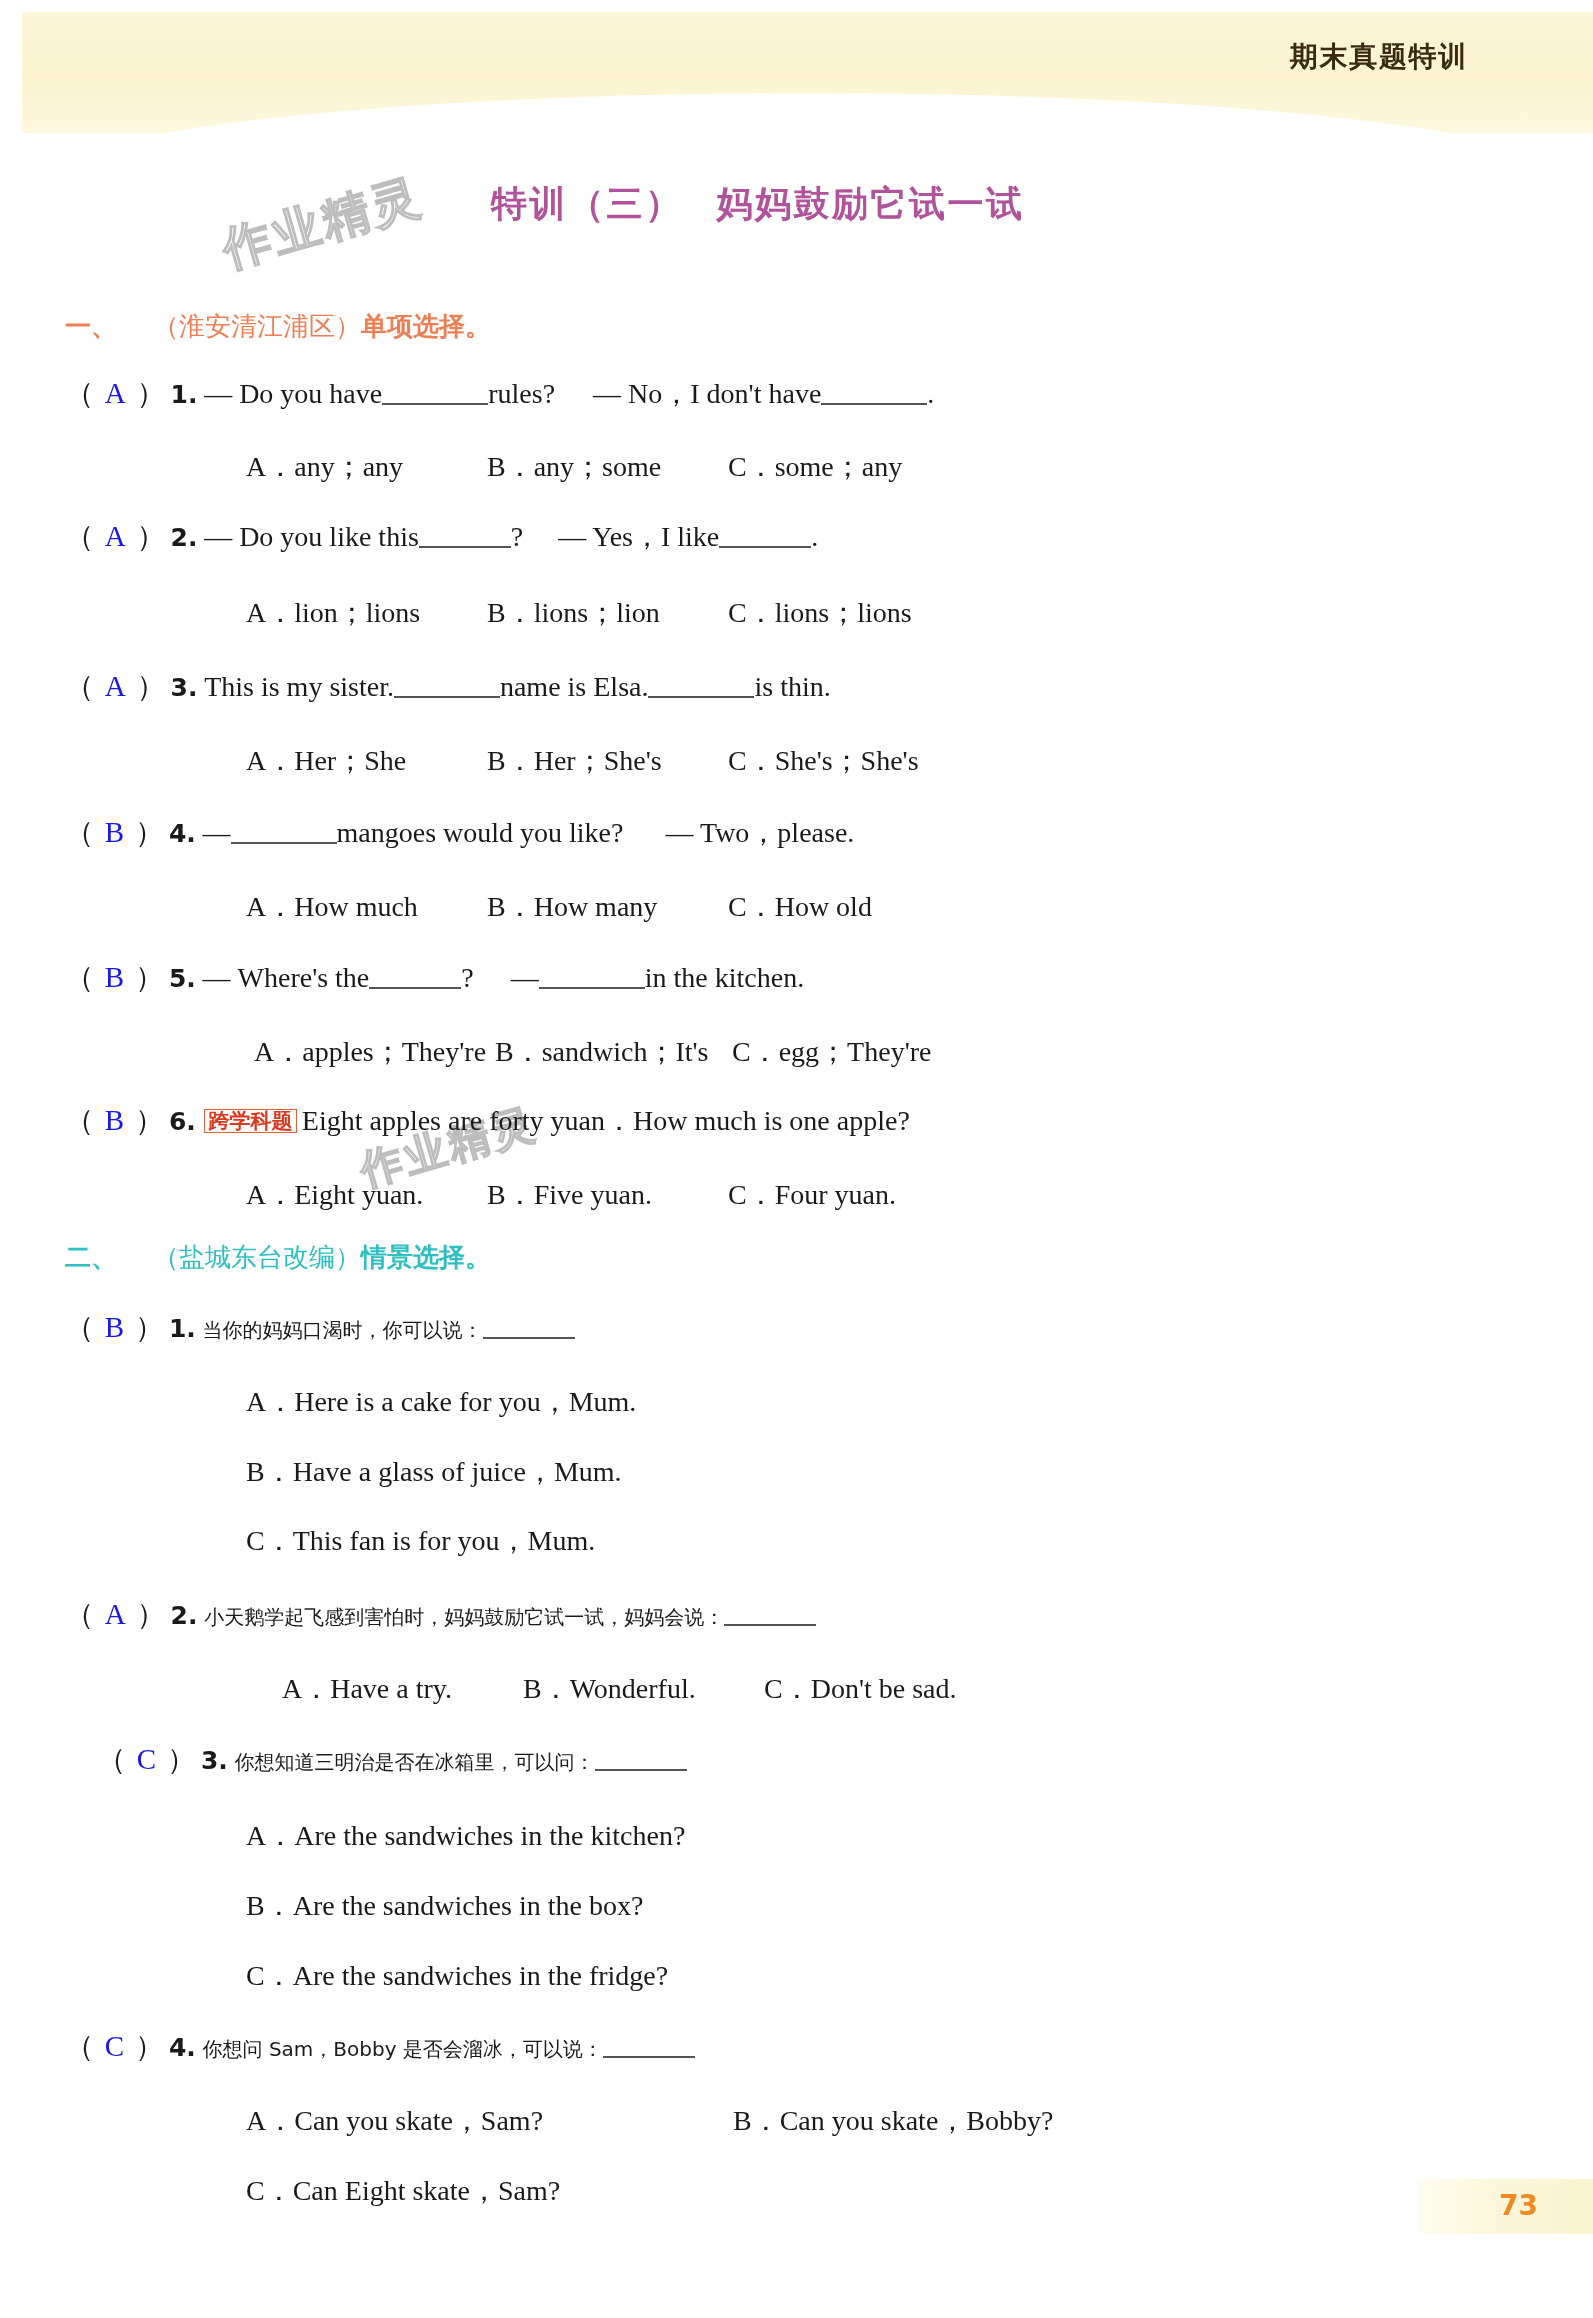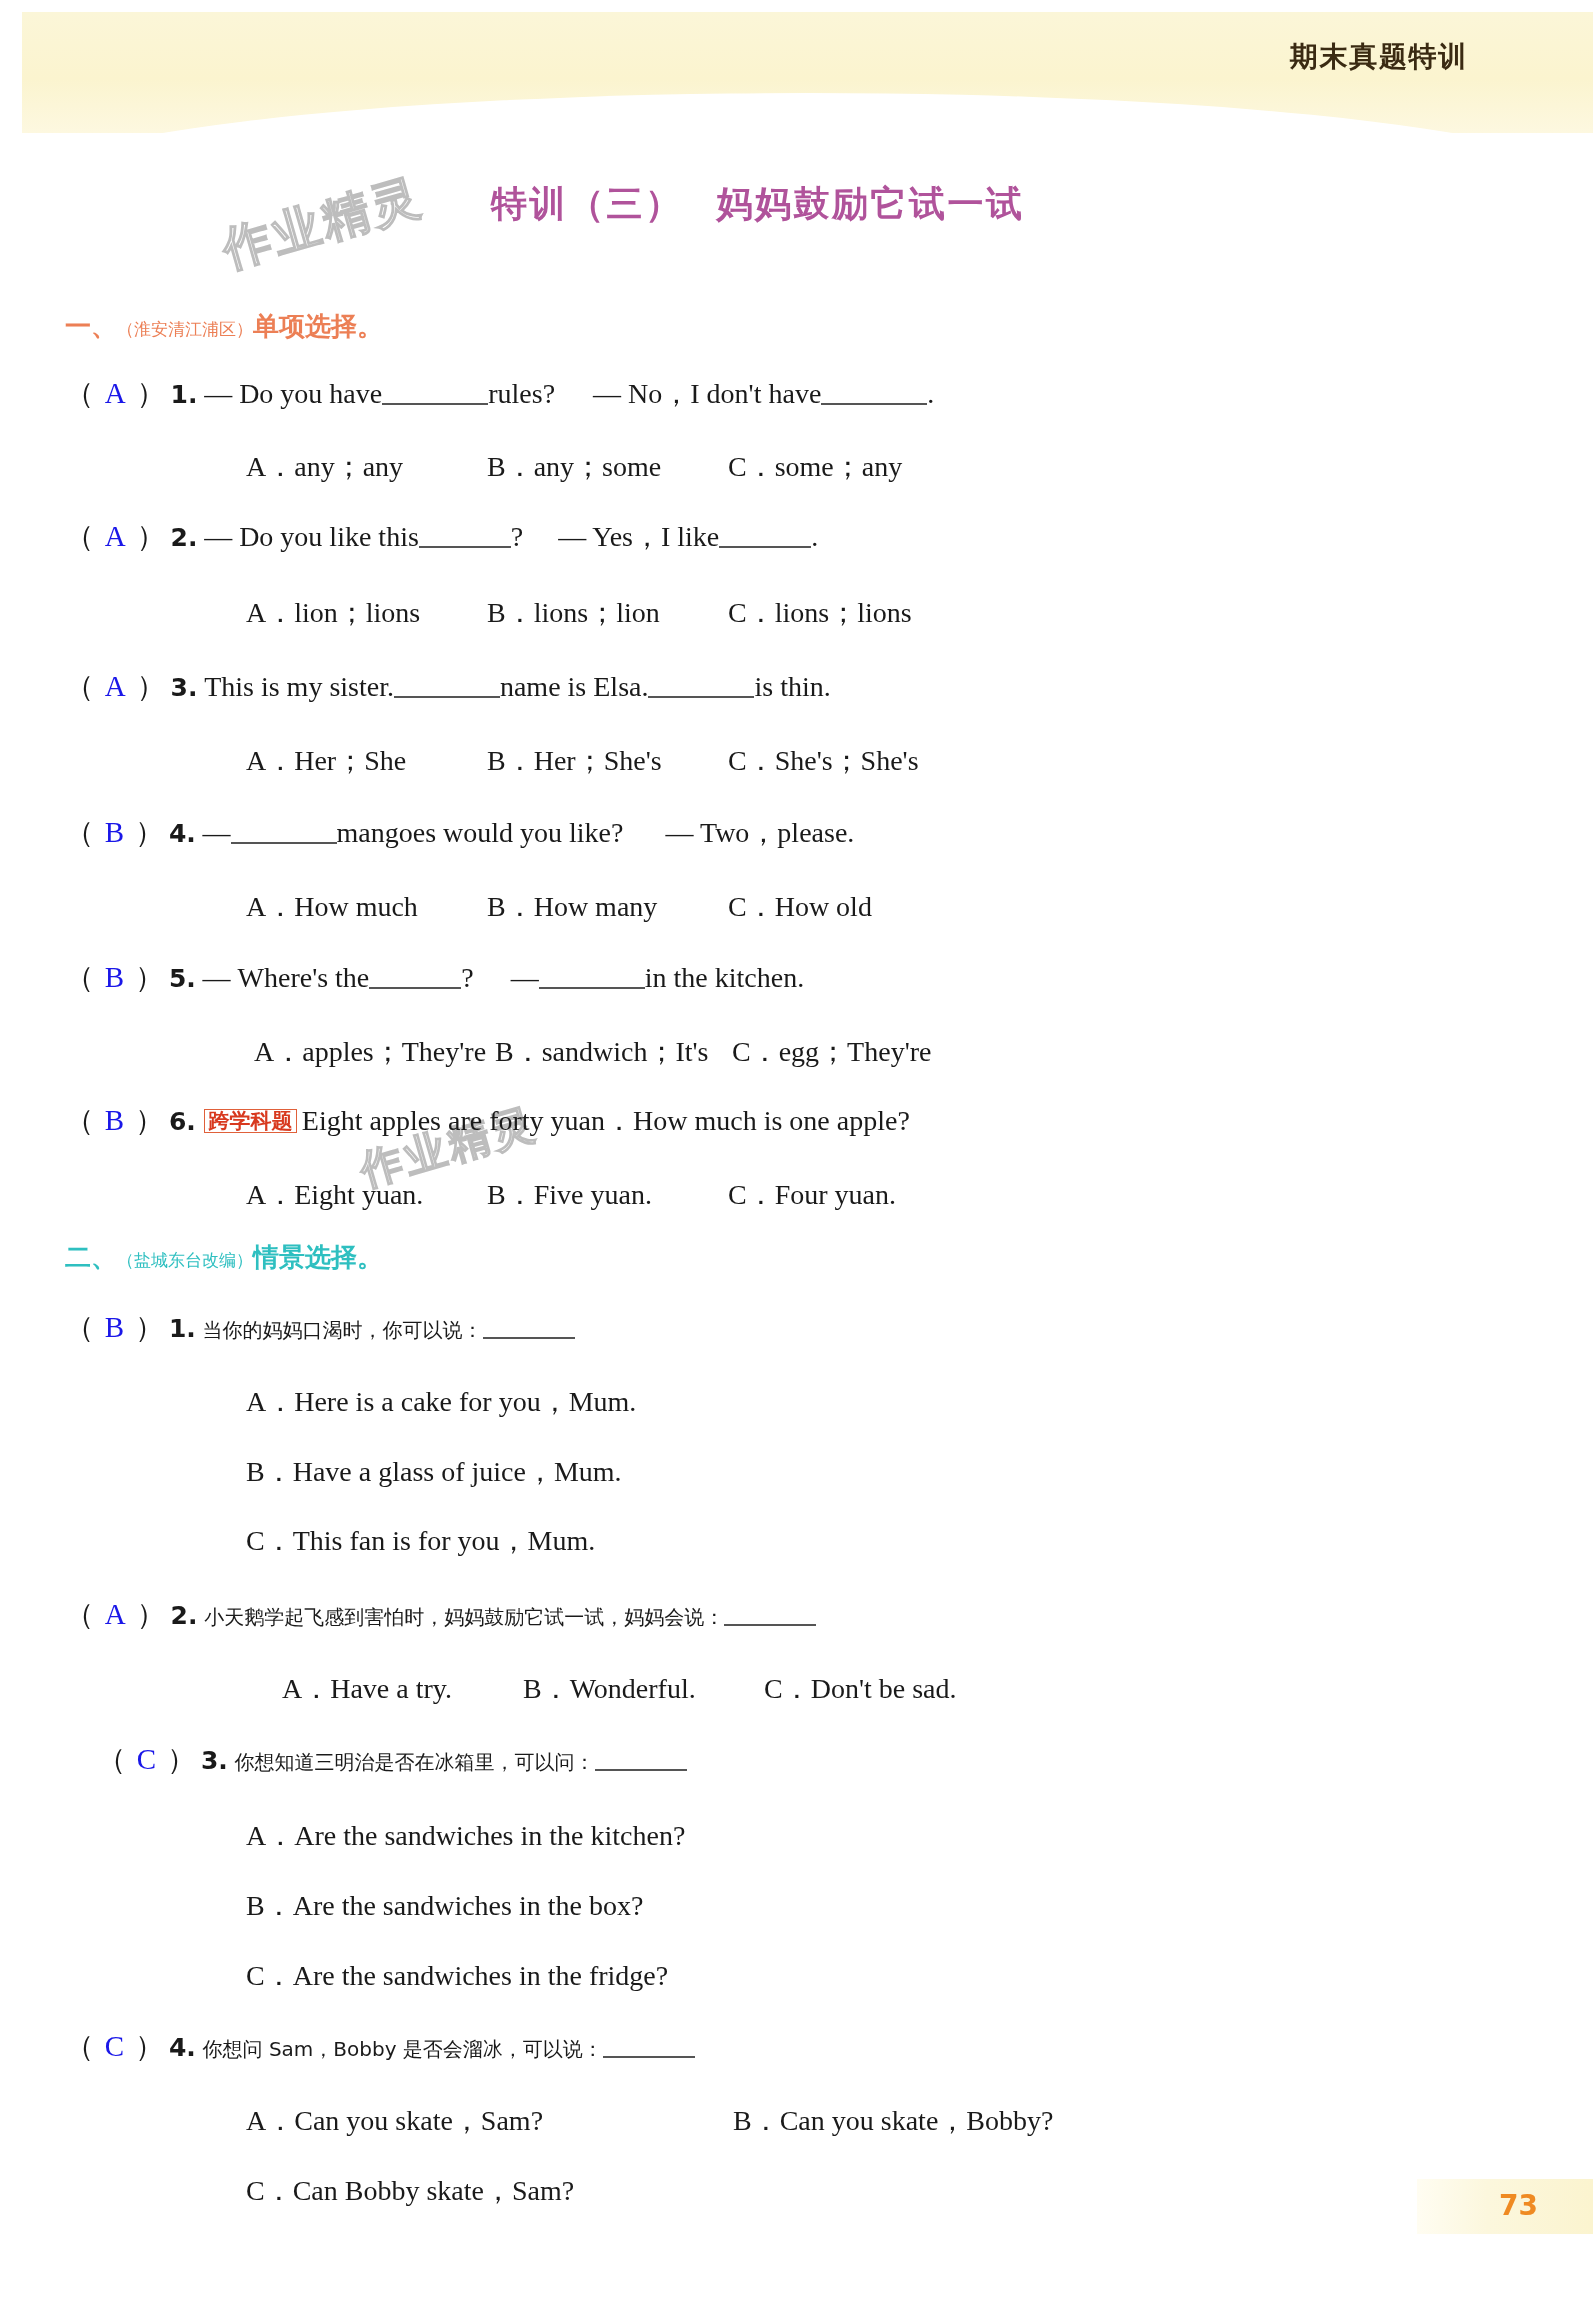--- a/index.html
+++ b/index.html
@@ -81,22 +81,23 @@
   
   .section-heading {
     position: absolute;
     font-family: "DejaVu Sans", sans-serif;
     font-weight: bold;
     font-size: 26px;
     letter-spacing: 0px;
     white-space: nowrap;
   }
   .section-heading .src {
-    font-size: 17px;
+    font-size: 26px;
     font-weight: normal;
+    margin-left: 36px;
   }
   .sec1 { left: 65px; top: 309px; color: #ec7f55; }
   .sec2 { left: 65px; top: 1240px; color: #2ebfc0; }
 
   
   .q-row {
     position: absolute;
     white-space: nowrap;
     font-size: 28px;
     color: #1a1a1a;
@@ -271,18 +272,18 @@
   <span class="opt">C．Are the sandwiches in the fridge?</span>
 </div>
 
 <div class="q-row" style="left:65px; top:2032px;">
   <span class="bracket">（</span><span class="ans">C</span><span class="bracket">）</span><span class="qnum">4.</span><span class="stem-cn">你想问 Sam，Bobby 是否会溜冰，可以说：</span><span class="blank b-sm"></span>
 </div>
 <div class="opt-row" style="left:246px; top:2107px;">
   <span class="opt" style="width:487px">A．Can you skate，Sam?</span><span class="opt">B．Can you skate，Bobby?</span>
 </div>
 <div class="opt-row" style="left:246px; top:2177px;">
-  <span class="opt">C．Can Bobby skate，Sam?</span>
+  <span class="opt">C．Can Eight skate，Sam?</span>
 </div>
 
 <div class="footer-chip"></div>
 <div class="page-no">73</div>
 
 
 </body></html>

